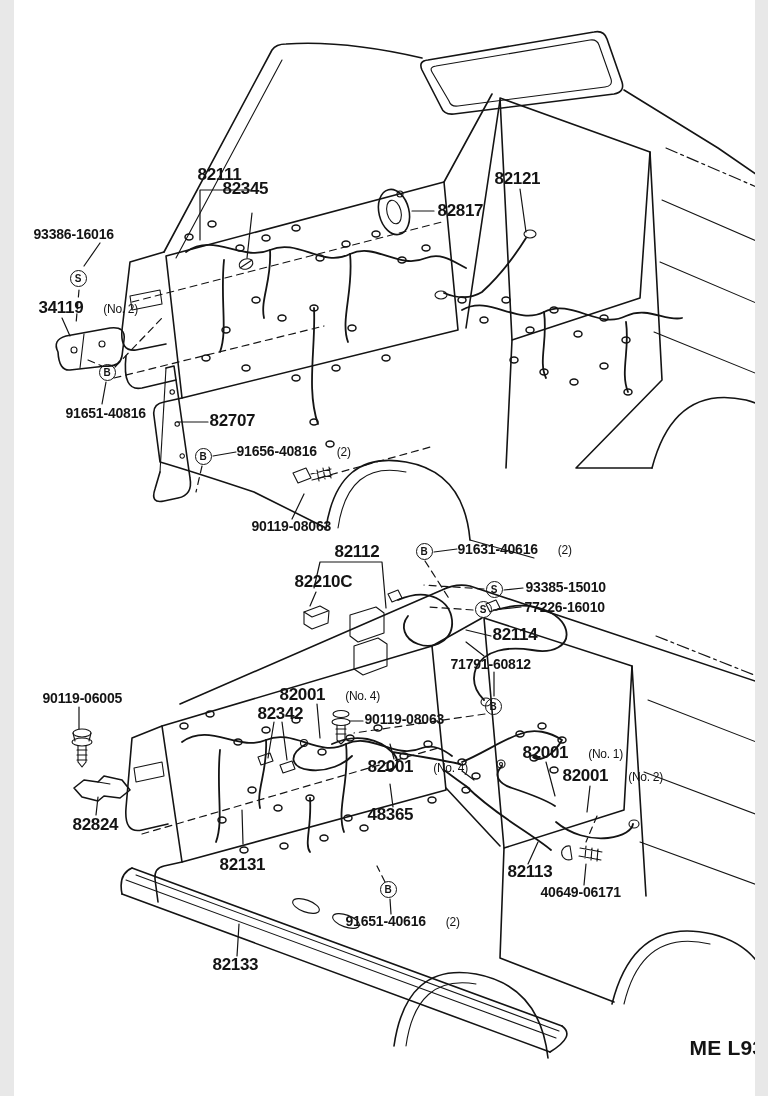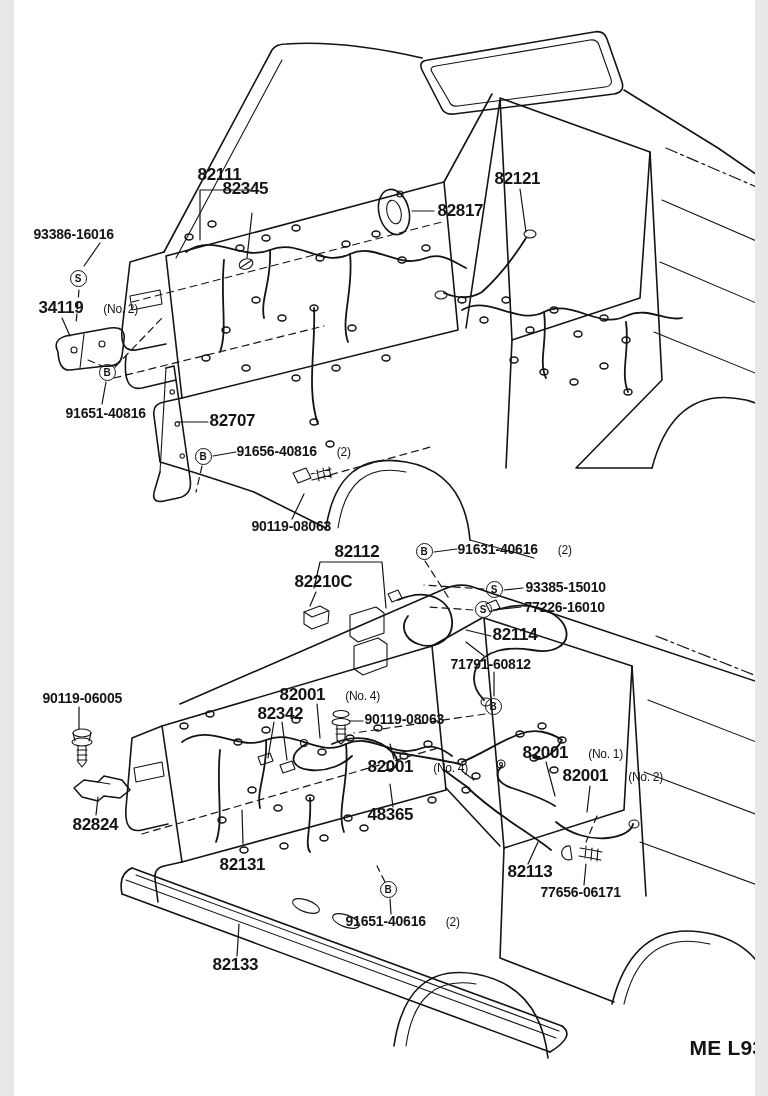--- a/index.html
+++ b/index.html
@@ -207,21 +207,21 @@
   <div class="lbl big" style="left:244px;top:705px"><span>82342</span></div>
   <div class="lbl big" style="left:266px;top:686px"><span>82001</span><span class="sfx">(No. 4)</span></div>
   <div class="lbl sm" style="left:351px;top:712px"><span>90119-08063</span></div>
   <div class="lbl big" style="left:354px;top:758px"><span>82001</span><span class="sfx">(No. 4)</span></div>
   <div class="lbl big" style="left:509px;top:744px"><span>82001</span><span class="sfx">(No. 1)</span></div>
   <div class="lbl big" style="left:549px;top:767px"><span>82001</span><span class="sfx">(No. 2)</span></div>
   <div class="lbl big" style="left:59px;top:816px"><span>82824</span></div>
   <div class="lbl big" style="left:354px;top:806px"><span>48365</span></div>
   <div class="lbl big" style="left:206px;top:856px"><span>82131</span></div>
   <div class="lbl big" style="left:494px;top:863px"><span>82113</span></div>
-  <div class="lbl sm" style="left:527px;top:885px"><span>77656-06171</span></div>
+  <div class="lbl sm" style="left:527px;top:885px"><span>40649-06171</span></div>
   <div class="lbl sm" style="left:332px;top:914px"><span>91651-40616</span><span class="sfx">(2)</span></div>
   <div class="lbl big" style="left:199px;top:956px"><span>82133</span></div>
   <div class="lbl code" style="left:676px;top:1037px"><span>ME L931-C</span></div>
 
   <div class="sym" style="left:56px;top:270px">S</div>
   <div class="sym" style="left:85px;top:364px">B</div>
   <div class="sym" style="left:181px;top:448px">B</div>
   <div class="sym" style="left:402px;top:543px">B</div>
   <div class="sym" style="left:472px;top:581px">S</div>
   <div class="sym" style="left:461px;top:601px">S</div>

